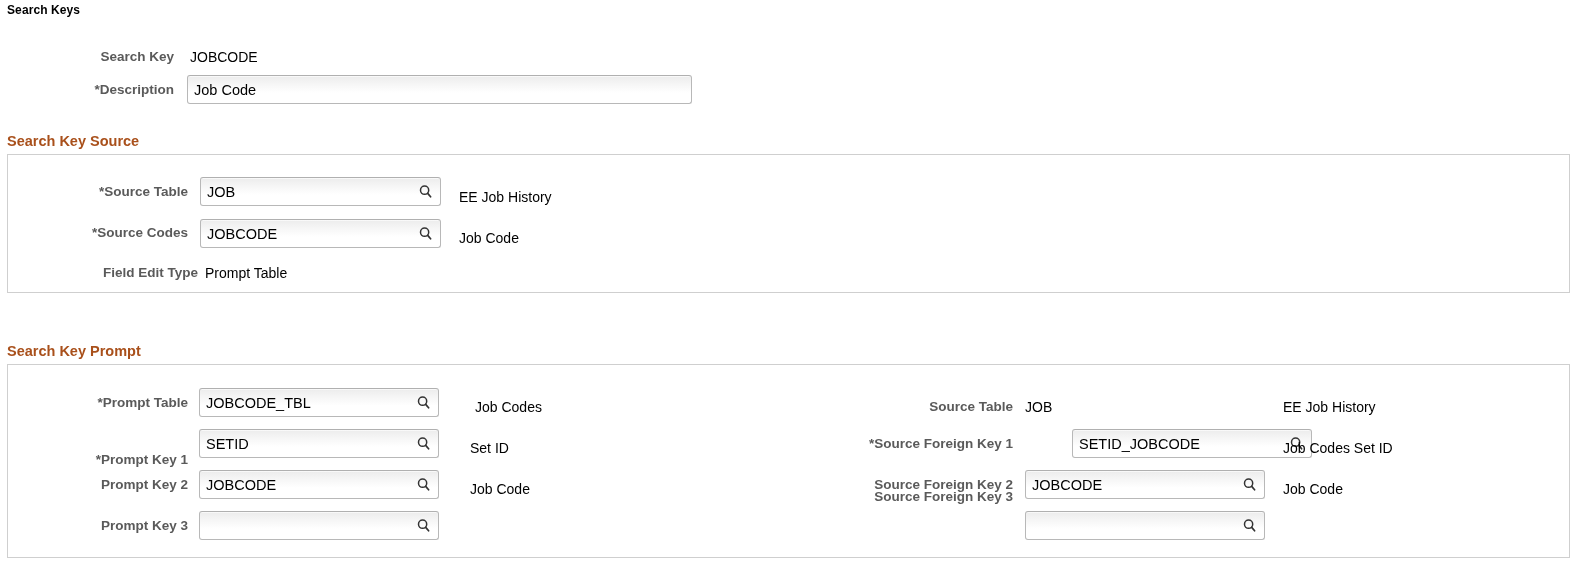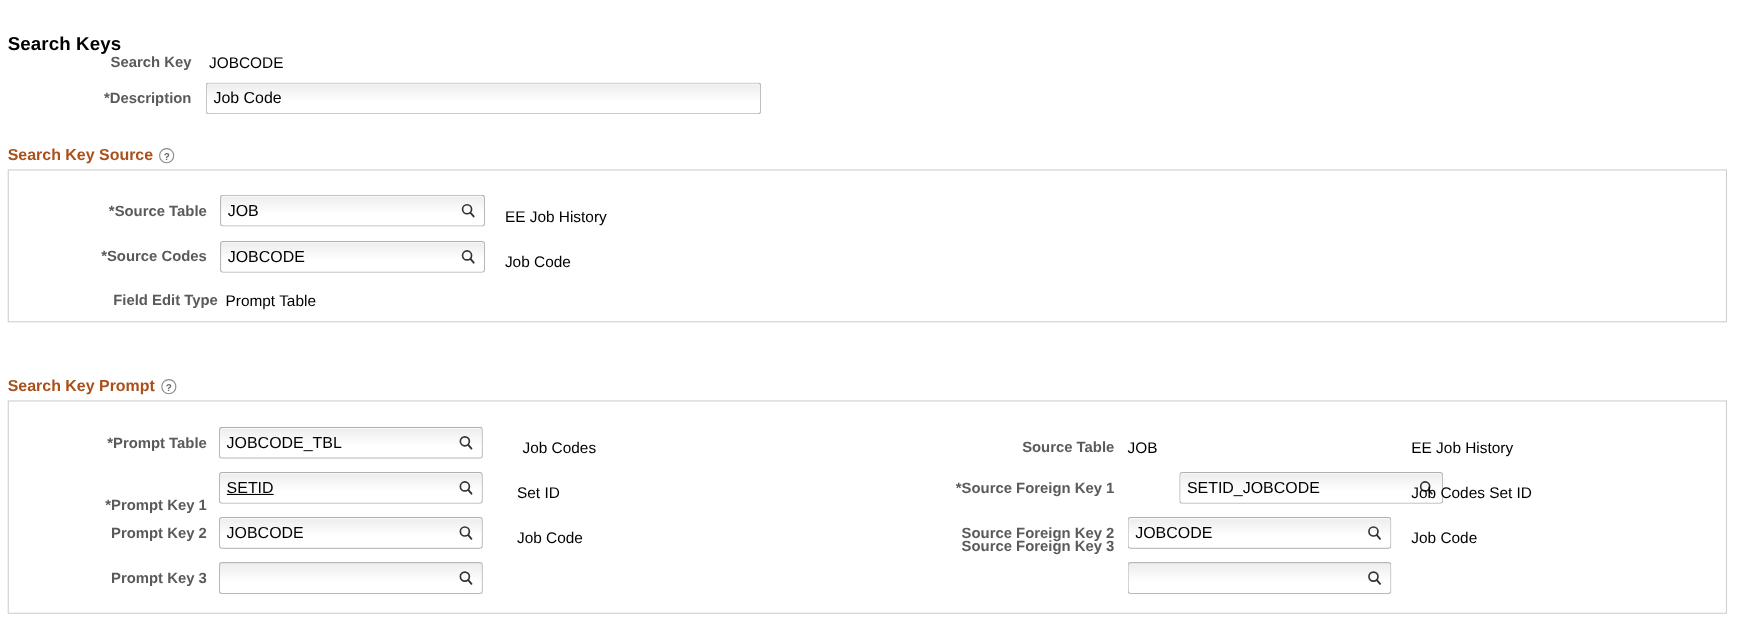--- a/index.html
+++ b/index.html
@@ -15,25 +15,24 @@
     color: #000;
     position: relative;
     overflow: hidden;
   }
 
   
   .page-title {
     position: absolute;
     left: 7px;
     top: 3px;
-    font-size: 17px;
+    font-size: 12px;
     font-weight: bold;
     color: #000000;
     letter-spacing: 0.1px;
-    margin-top: 27px;
   }
 
   .flabel {
     position: absolute;
     font-size: 13.5px;
     font-weight: bold;
     color: #5a5a5a;
     text-align: right;
     white-space: nowrap;
     line-height: 18px;
@@ -96,20 +95,21 @@
   
   .grouphdr {
     position: absolute;
     font-size: 14.5px;
     font-weight: bold;
     color: #a9501b;
     white-space: nowrap;
     display: flex;
     align-items: center;
     gap: 5px;
+    flex-direction: column;
   }
   .grouphdr .helpicon {
     display: inline-flex;
     width: 15px;
     height: 15px;
     cursor: pointer;
   }
   .grouphdr .helpicon svg { display: block; }
 
   .groupbox {
@@ -199,21 +199,21 @@
         <circle cx="6.6" cy="6.2" r="4.1" fill="none" stroke="#333" stroke-width="1.5"></circle>
         <line x1="9.7" y1="9.4" x2="12.6" y2="12.8" stroke="#333" stroke-width="1.7" stroke-linecap="round"></line>
       </svg>
     </span>
   </div>
   <div class="fdesc" style="left:475px; top:398px;">Job Codes</div>
 </div>
 
 <div>
   <div class="flabel" style="left:30px; top:451px; width:158px;"><span class="req">*</span><span>Prompt Key 1</span></div>
-  <div class="inputbox" style="left:199px; top:429px; width:240px; height:29px;text-decoration:underline;">
+  <div class="inputbox" style="left:199px; top:429px; width:240px; height:29px;">
     <span class="txt">SETID</span>
     <span class="lookup">
       <svg width="15" height="15" viewBox="0 0 15 15">
         <circle cx="6.6" cy="6.2" r="4.1" fill="none" stroke="#333" stroke-width="1.5"></circle>
         <line x1="9.7" y1="9.4" x2="12.6" y2="12.8" stroke="#333" stroke-width="1.7" stroke-linecap="round"></line>
       </svg>
     </span>
   </div>
   <div class="fdesc" style="left:470px; top:439px;">Set ID</div>
 </div>

